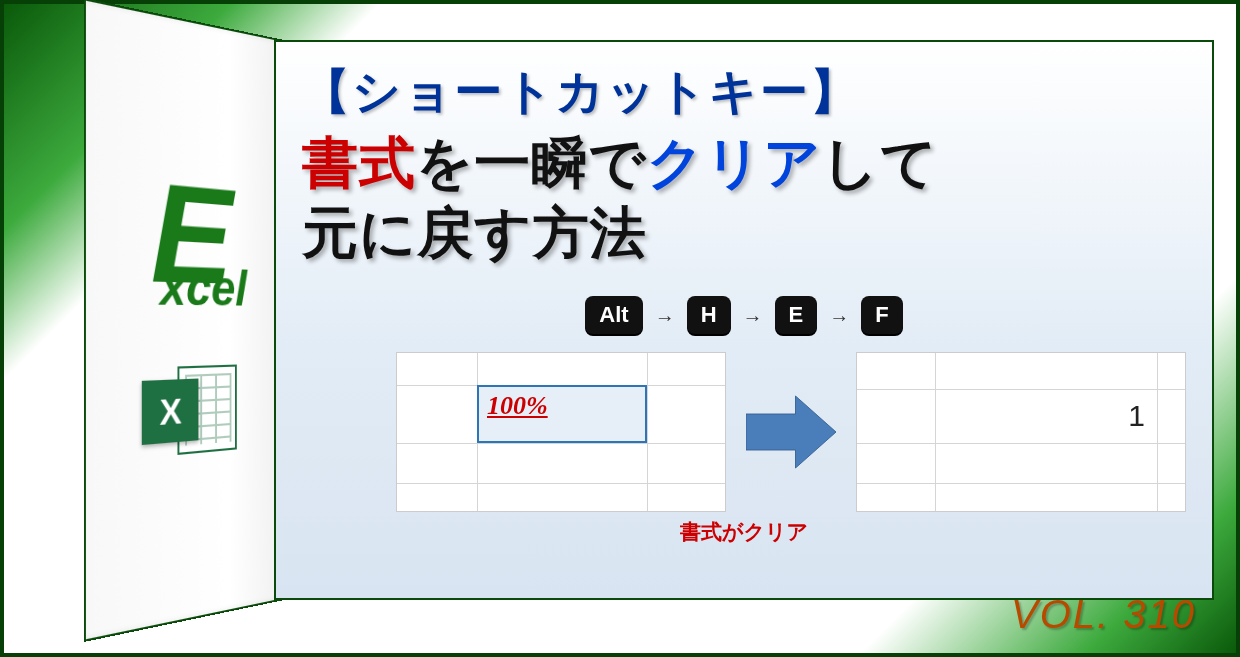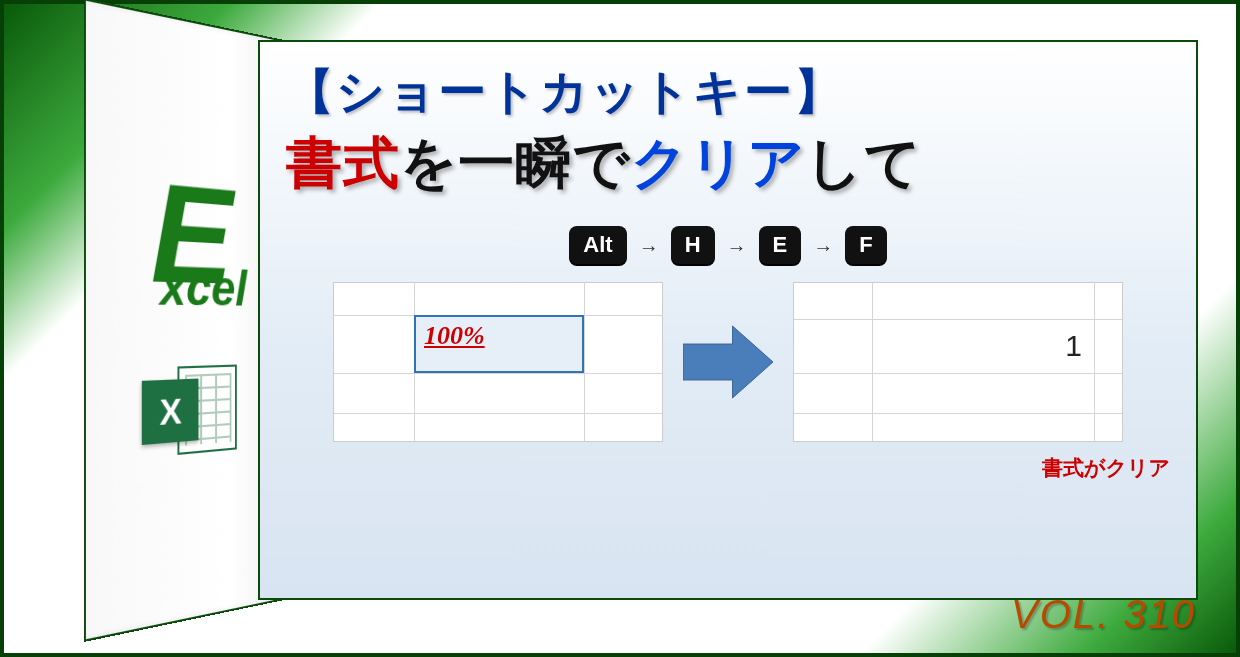--- a/index.html
+++ b/index.html
@@ -13,21 +13,21 @@
   }
   .outer-frame {
     position: absolute;
     inset: 0;
     background: linear-gradient(135deg, #0a5a0a 0%, #3daa3d 12%, #ffffff 20%, #ffffff 80%, #3daa3d 92%, #0a5a0a 100%);
     border: 4px solid #064006;
   }
   .main-panel {
     position: absolute;
     top: 36px;
-    left: 254px;
+    left: 270px;
     width: 940px;
     height: 560px;
     background: linear-gradient(to bottom, #ffffff 0%, #e2ecf6 55%, #d8e4f1 100%);
     border: 2px solid #0a4a0a;
     padding: 18px 26px;
   }
   .left-wing {
     position: absolute;
     top: 36px;
     left: 70px;
@@ -146,21 +146,21 @@
     text-align: center;
     box-shadow: 0 2px 0 #000;
   }
   .arrow-small {
     font-size: 20px;
     color: #333;
   }
   .demo-row {
     display: flex;
     align-items: center;
-    justify-content: center;
+    justify-content: flex-end;
     gap: 20px;
     margin-top: 18px;
   }
   .mini-grid {
     width: 330px;
     height: 160px;
     background: #fff;
     position: relative;
     border: 1px solid #ccc;
   }
@@ -193,25 +193,25 @@
     font-size: 30px;
     color: #222;
   }
   .big-arrow {
     width: 90px;
     height: 80px;
     position: relative;
   }
   .big-arrow svg { width: 100%; height: 100%; }
   .caption {
-    text-align: right;
+    text-align: center;
     color: #cc0000;
     font-weight: bold;
     font-size: 21px;
-    margin-top: 12px;
+    margin-top: 6px;
   }
   .volume {
     position: absolute;
     right: 40px;
     bottom: 16px;
     font-family: "Impact", "Arial Black", sans-serif;
     font-style: italic;
     font-size: 40px;
     color: #b84a00;
     text-shadow: 2px 2px 2px rgba(0,0,0,0.25);
@@ -234,20 +234,21 @@
       <div class="badge">X</div>
     </div>
   </div>
 
   <div class="main-panel">
 
     <div class="title-line1">【ショートカットキー】</div>
 
     <div class="title-big">
       <span class="c-red">書式</span><span class="c-black">を一瞬で</span><span class="c-blue">クリア</span><span class="c-black">して</span><br>
+      <span class="c-black">元に戻す方法</span>
     </div>
 
     <div class="shortcut-row">
       <span class="key">Alt</span>
       <span class="arrow-small">→</span>
       <span class="key">H</span>
       <span class="arrow-small">→</span>
       <span class="key">E</span>
       <span class="arrow-small">→</span>
       <span class="key">F</span>

